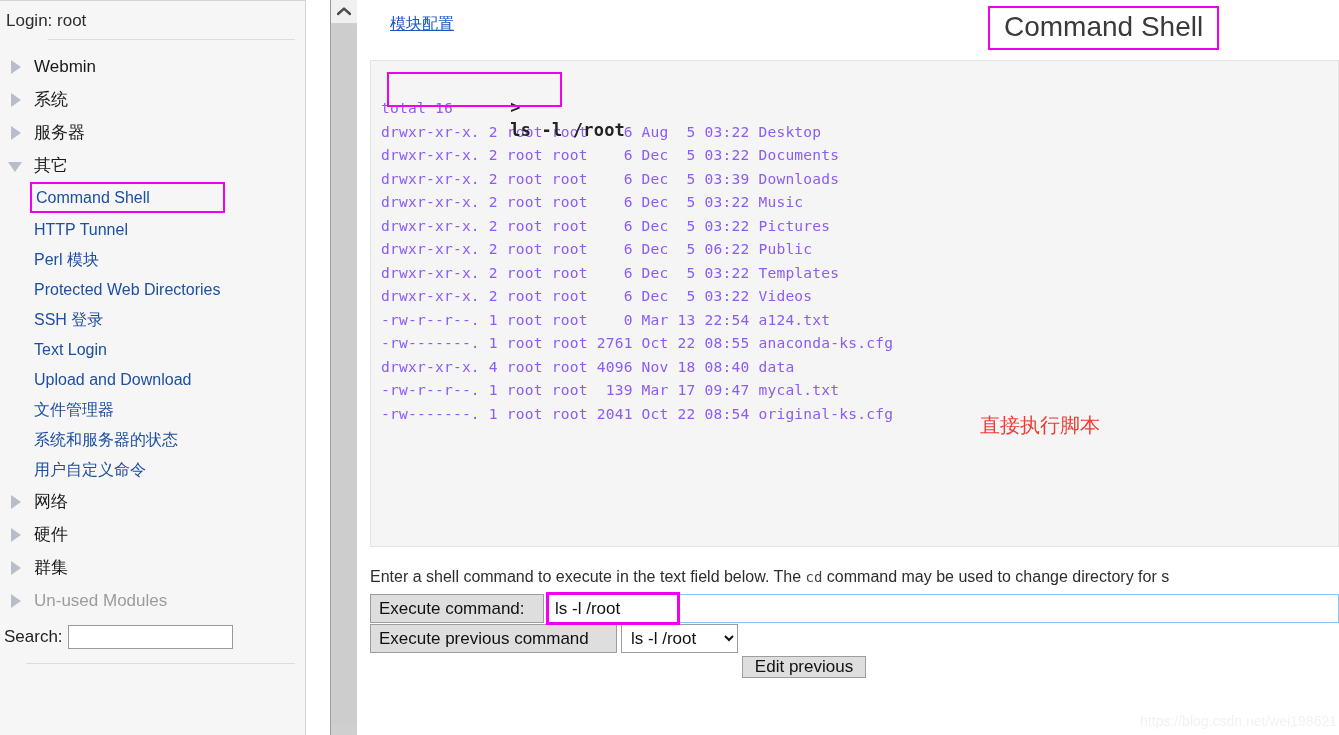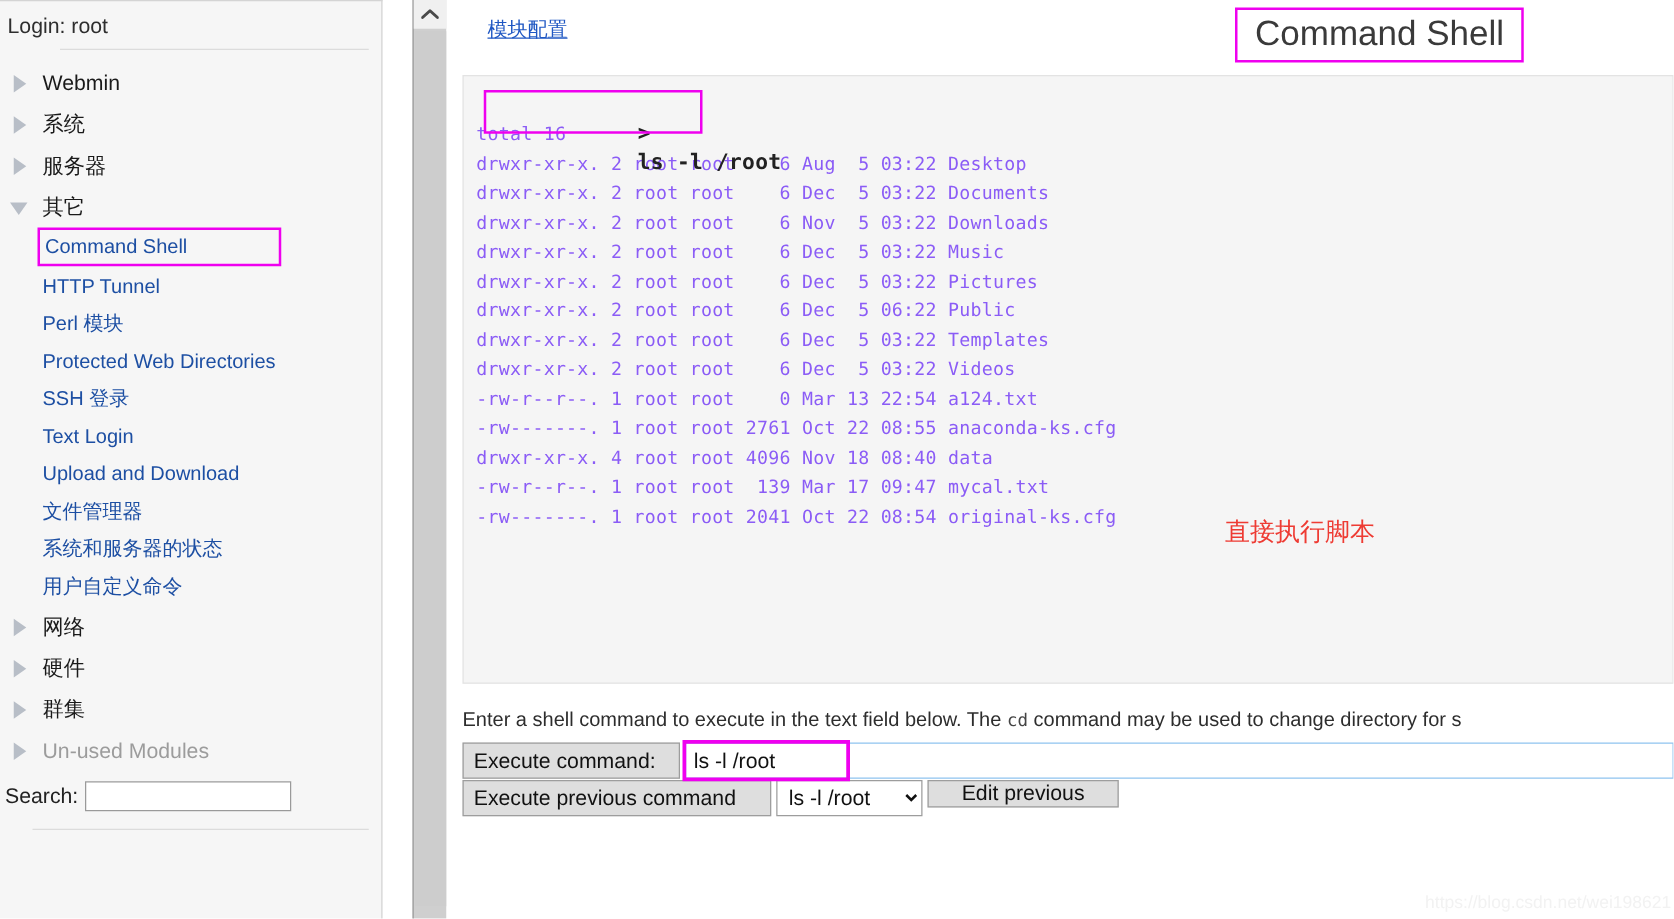--- a/index.html
+++ b/index.html
@@ -272,21 +272,21 @@
     font-size: 17px;
     color: #111;
     display: flex;
     align-items: center;
     padding: 0 8px;
     white-space: nowrap;
     cursor: pointer;
   }
   #btn-exec { width: 174px; }
   #btn-exec-prev { width: 247px; }
-  #btn-edit-prev { width: 153px; justify-content: center; }
+  #btn-edit-prev { width: 124px; justify-content: center; margin-top: 32px; }
 
   .cmd-input-wrap {
     position: relative;
     flex: 1;
     margin-left: 4px;
   }
   #cmd-input {
     width: 100%;
     height: 29px;
     box-sizing: border-box;
@@ -425,21 +425,21 @@
           <div id="prompt-box"></div>
           <div class="term-line prompt">
             <span>&gt;</span>
             <span>ls -l /root</span>
           </div>
         </div>
         <div id="term-output">
             <div class="term-line">total 16</div>
             <div class="term-line">drwxr-xr-x. 2 root root    6 Aug  5 03:22 Desktop</div>
             <div class="term-line">drwxr-xr-x. 2 root root    6 Dec  5 03:22 Documents</div>
-            <div class="term-line">drwxr-xr-x. 2 root root    6 Nov  5 03:22 Downloads</div>
+            <div class="term-line">drwxr-xr-x. 2 root root    6 Dec  5 03:39 Downloads</div>
             <div class="term-line">drwxr-xr-x. 2 root root    6 Dec  5 03:22 Music</div>
             <div class="term-line">drwxr-xr-x. 2 root root    6 Dec  5 03:22 Pictures</div>
             <div class="term-line">drwxr-xr-x. 2 root root    6 Dec  5 06:22 Public</div>
             <div class="term-line">drwxr-xr-x. 2 root root    6 Dec  5 03:22 Templates</div>
             <div class="term-line">drwxr-xr-x. 2 root root    6 Dec  5 03:22 Videos</div>
             <div class="term-line">-rw-r--r--. 1 root root    0 Mar 13 22:54 a124.txt</div>
             <div class="term-line">-rw-------. 1 root root 2761 Oct 22 08:55 anaconda-ks.cfg</div>
             <div class="term-line">drwxr-xr-x. 4 root root 4096 Nov 18 08:40 data</div>
             <div class="term-line">-rw-r--r--. 1 root root  139 Mar 17 09:47 mycal.txt</div>
             <div class="term-line">-rw-------. 1 root root 2041 Oct 22 08:54 original-ks.cfg</div>

